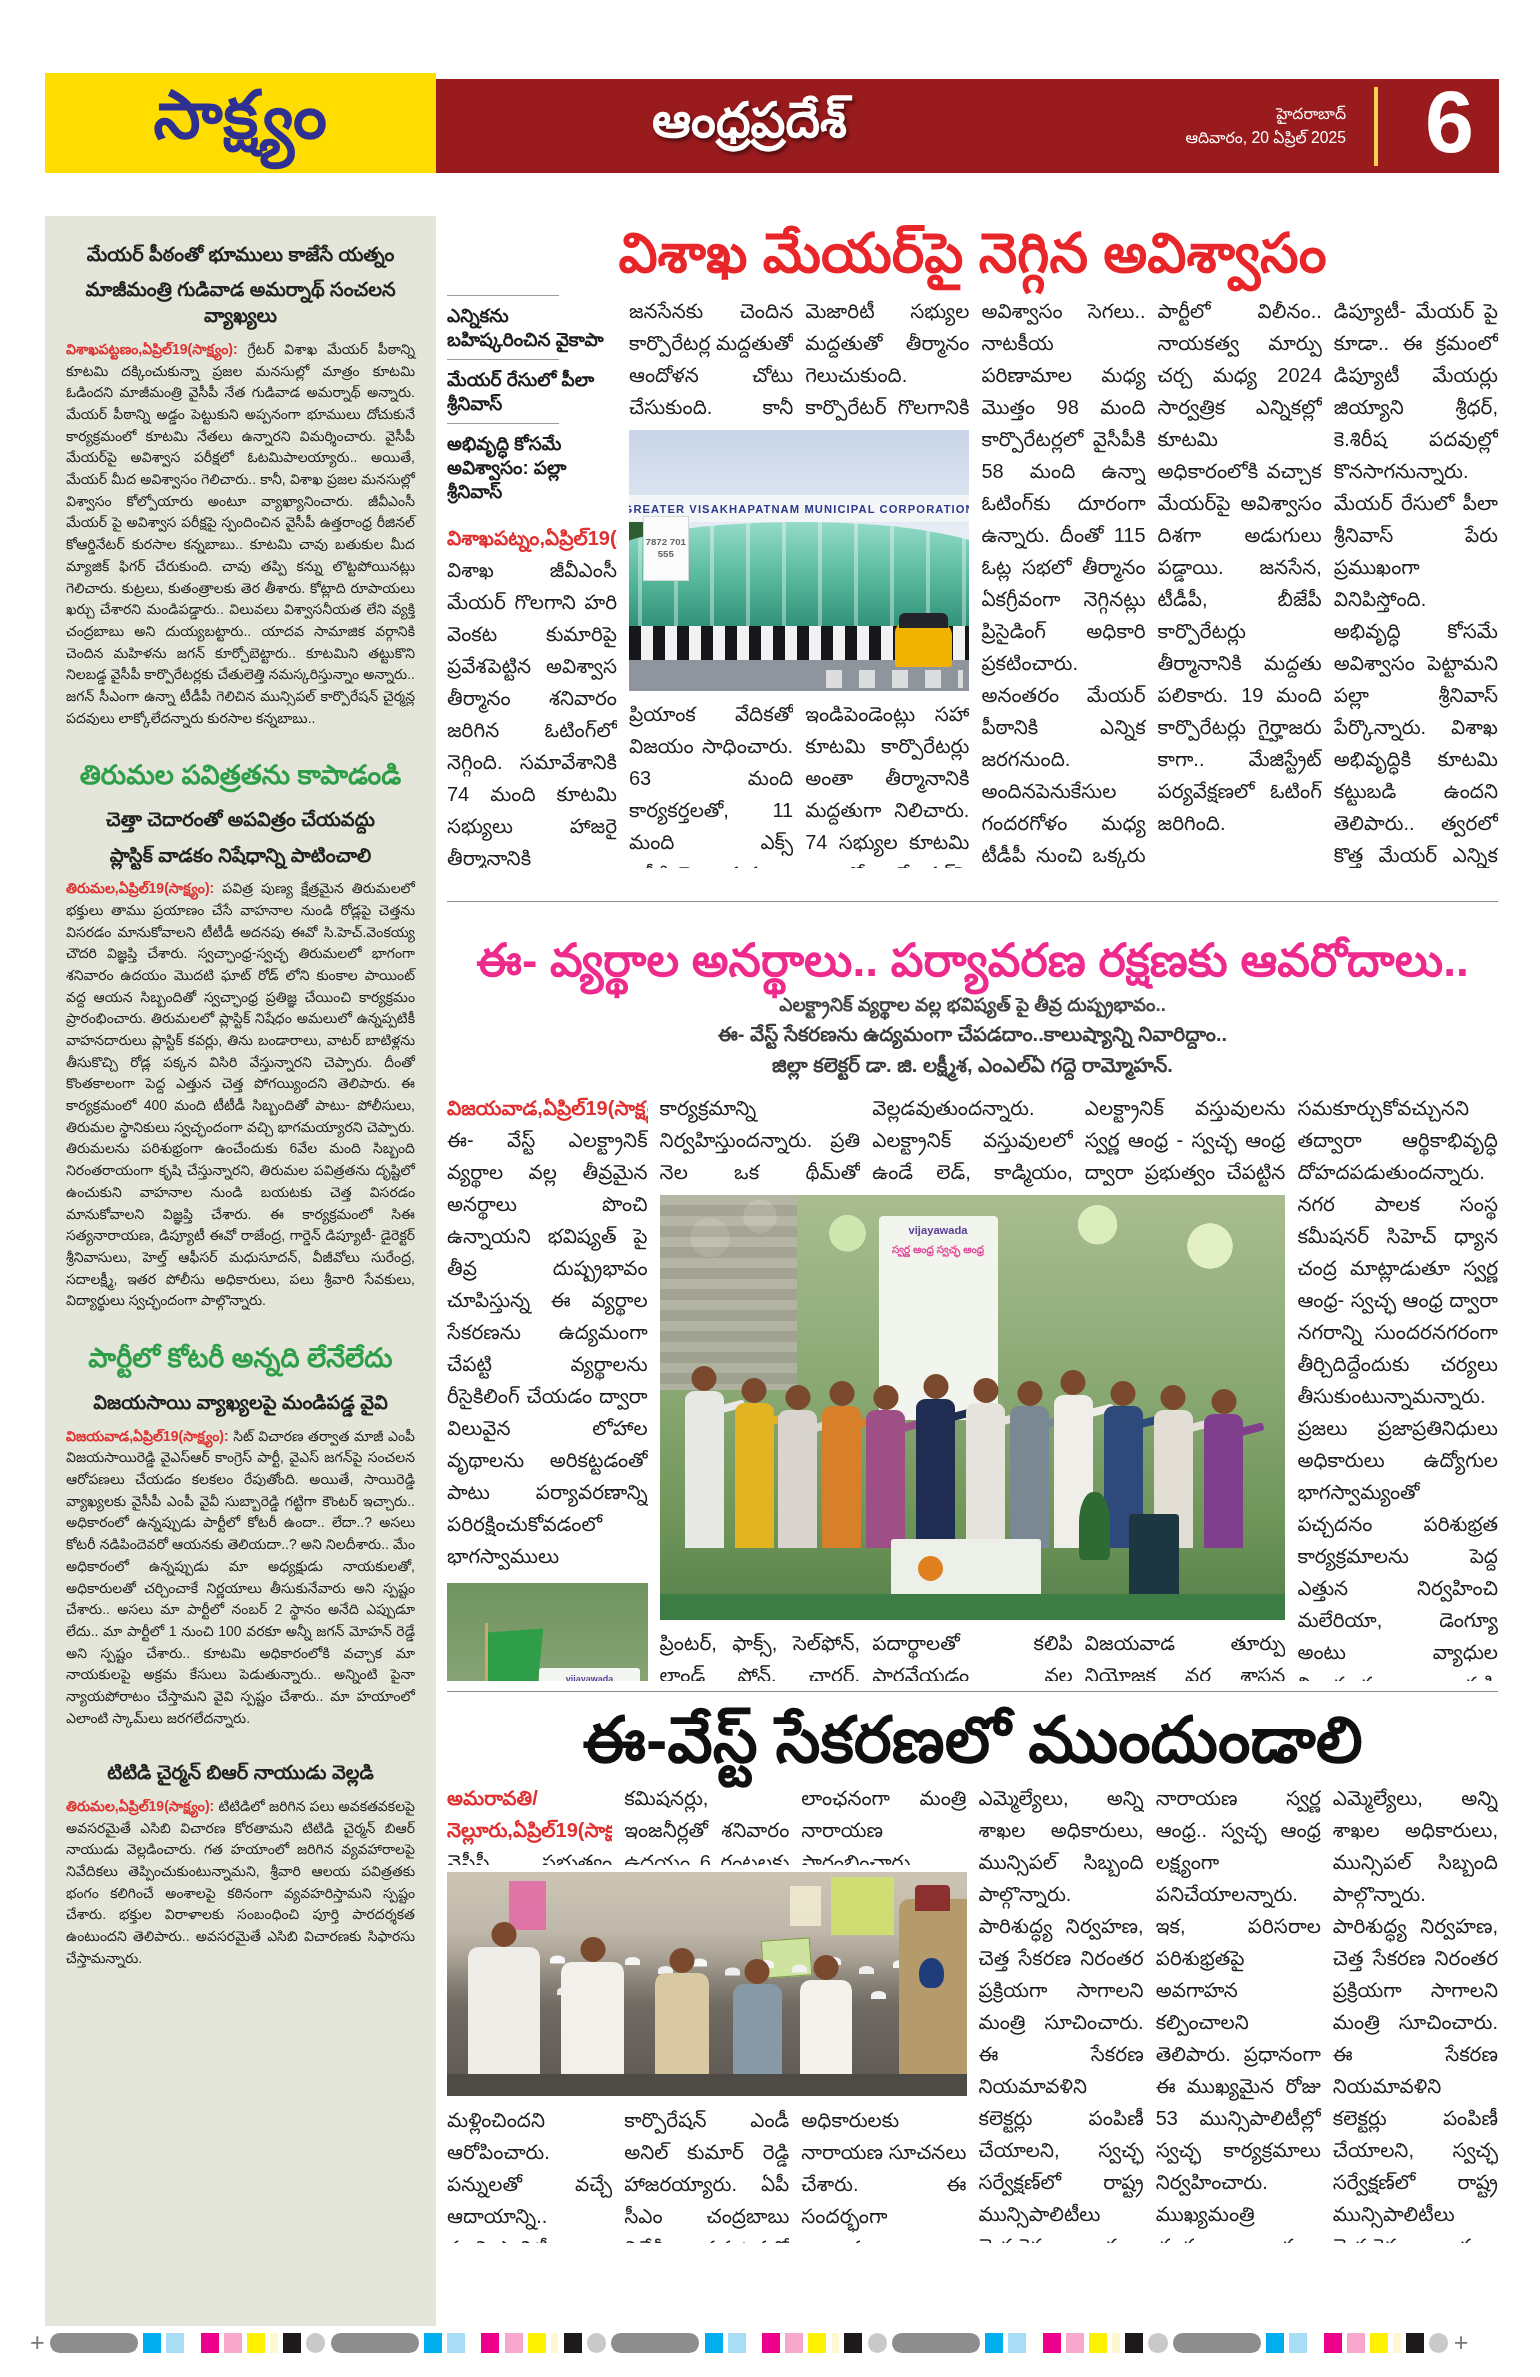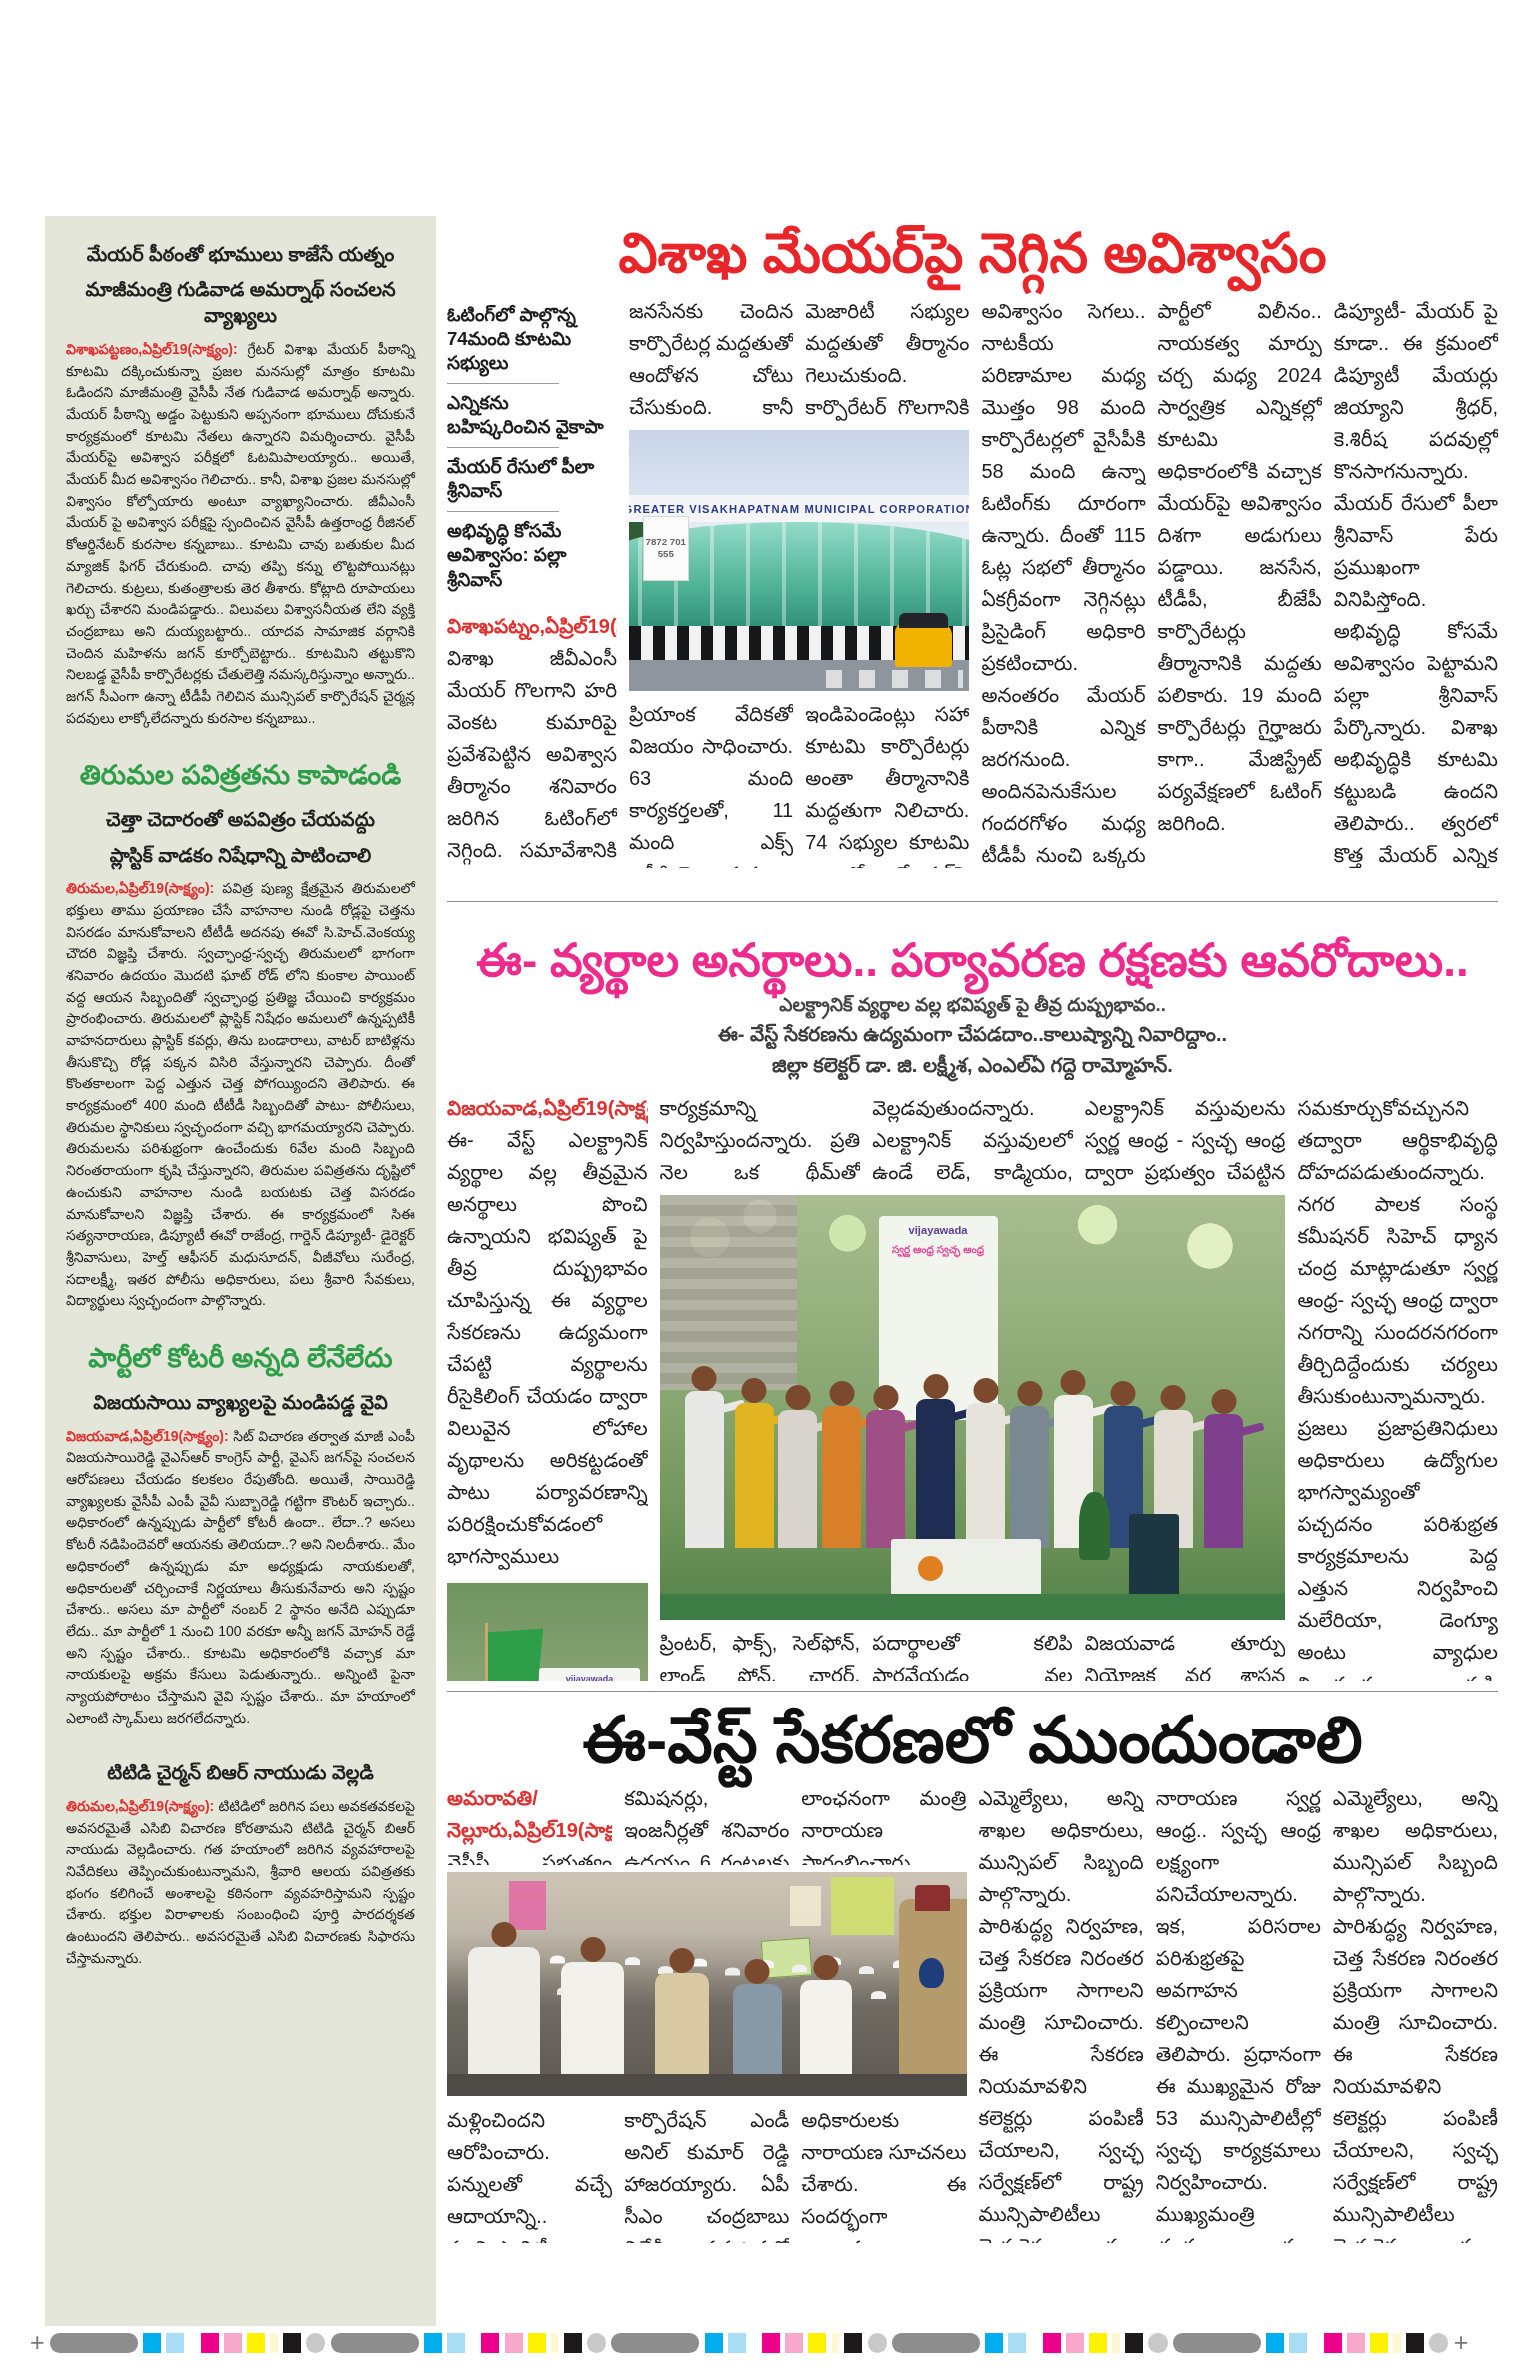--- a/index.html
+++ b/index.html
@@ -153,20 +153,34 @@
             align-items:center;gap:5.2px;}
   .cb-seg{display:inline-block;height:19.4px;flex:0 0 auto;}
   .cb-seg.pill{border-radius:9.7px;}
   .cb-cross{font-size:25px;color:#777;line-height:19.4px;flex:0 0 auto;font-weight:normal;}
 </style>
 </head>
 <body>
 
 <div class="page">
 
+  <header class="masthead">
+    <div class="logo-box">
+      <span>సాక్ష్యం</span>
+    </div>
+    <div class="banner">
+      <span class="edition">ఆంధ్రప్రదేశ్</span>
+      <div class="dateblock">
+        <div>హైదరాబాద్</div>
+        <div>ఆదివారం, 20 ఏప్రిల్ 2025</div>
+      </div>
+      <div class="vdivider"></div>
+      <div class="pageno">6</div>
+    </div>
+  </header>
 
   <aside class="sidebar">
 
     <article class="sb-article">
       <p class="sb-sub">మేయర్ పీఠంతో భూములు కాజేసే యత్నం</p>
       <p class="sb-sub">మాజీమంత్రి గుడివాడ అమర్నాథ్ సంచలన వ్యాఖ్యలు</p>
       <p class="sb-body"><span class="dateline">విశాఖపట్టణం,ఏప్రిల్19(సాక్ష్యం):</span> <span>గ్రేటర్ విశాఖ మేయర్ పీఠాన్ని కూటమి దక్కించుకున్నా ప్రజల మనసుల్లో మాత్రం కూటమి ఓడిందని మాజీమంత్రి వైసీపీ నేత గుడివాడ అమర్నాథ్ అన్నారు. మేయర్ పీఠాన్ని అడ్డం పెట్టుకుని అప్పనంగా భూములు దోచుకునే కార్యక్రమంలో కూటమి నేతలు ఉన్నారని విమర్శించారు. వైసీపీ మేయర్‌పై అవిశ్వాస పరీక్షలో ఓటమిపాలయ్యారు.. అయితే, మేయర్ మీద అవిశ్వాసం గెలిచారు.. కానీ, విశాఖ ప్రజల మనసుల్లో విశ్వాసం కోల్పోయారు అంటూ వ్యాఖ్యానించారు. జీవీఎంసీ మేయర్ పై అవిశ్వాస పరీక్షపై స్పందించిన వైసీపీ ఉత్తరాంధ్ర రీజినల్ కోఆర్డినేటర్ కురసాల కన్నబాబు.. కూటమి చావు బతుకుల మీద మ్యాజిక్ ఫిగర్ చేరుకుంది. చావు తప్పి కన్ను లొట్టపోయినట్లు గెలిచారు. కుట్రలు, కుతంత్రాలకు తెర తీశారు. కోట్లాది రూపాయలు ఖర్చు చేశారని మండిపడ్డారు.. విలువలు విశ్వాసనీయత లేని వ్యక్తి చంద్రబాబు అని దుయ్యబట్టారు.. యాదవ సామాజిక వర్గానికి చెందిన మహిళను జగన్ కూర్చోబెట్టారు.. కూటమిని తట్టుకొని నిలబడ్డ వైసీపీ కార్పొరేటర్లకు చేతులెత్తి నమస్కరిస్తున్నాం అన్నారు.. జగన్ సీఎంగా ఉన్నా టీడీపీ గెలిచిన మున్సిపల్ కార్పొరేషన్ చైర్మన్ల పదవులు లాక్కోలేదన్నారు కురసాల కన్నబాబు..</span></p>
     </article>
 
     <article class="sb-article">
@@ -187,21 +201,20 @@
       <p class="sb-body"><span class="dateline">తిరుమల,ఏప్రిల్19(సాక్ష్యం):</span> <span>టిటిడిలో జరిగిన పలు అవకతవకలపై అవసరమైతే ఎసిబి విచారణ కోరతామని టిటిడి చైర్మన్ బిఆర్ నాయుడు వెల్లడించారు. గత హయాంలో జరిగిన వ్యవహారాలపై నివేదికలు తెప్పించుకుంటున్నామని, శ్రీవారి ఆలయ పవిత్రతకు భంగం కలిగించే అంశాలపై కఠినంగా వ్యవహరిస్తామని స్పష్టం చేశారు. భక్తుల విరాళాలకు సంబంధించి పూర్తి పారదర్శకత ఉంటుందని తెలిపారు.. అవసరమైతే ఎసిబి విచారణకు సిఫారసు చేస్తామన్నారు.</span></p>
     </article>
 
   </aside>
 
   <section class="sec sec-main">
     <h1>విశాఖ మేయర్‌పై నెగ్గిన అవిశ్వాసం</h1>
     <div class="main-grid">
 
       <div class="bullets">
-        <div class="bullet">ఓటింగ్‌లో పాల్గొన్న 74మంది కూటమి సభ్యులు</div>
         <div class="bullet-sep"></div>
         <div class="bullet">ఎన్నికను బహిష్కరించిన వైకాపా</div>
         <div class="bullet-sep"></div>
         <div class="bullet">మేయర్ రేసులో పీలా శ్రీనివాస్</div>
         <div class="bullet-sep"></div>
         <div class="bullet">అభివృద్ధి కోసమే అవిశ్వాసం: పల్లా శ్రీనివాస్</div>
         <p class="cell" style="margin-top:10.4px;">
           <span class="dateline">విశాఖపట్నం,ఏప్రిల్19(సాక్ష్యం):</span>
           <span>విశాఖ జీవీఎంసీ మేయర్ గొలగాని హరి వెంకట కుమారిపై ప్రవేశపెట్టిన అవిశ్వాస తీర్మానం శనివారం జరిగిన ఓటింగ్‌లో నెగ్గింది. సమావేశానికి 74 మంది కూటమి సభ్యులు హాజరై తీర్మానానికి అనుకూలంగా ఓటు వేశారు. వైకాపా ఎన్నికను బహిష్కరించింది.</span>
         </p>

